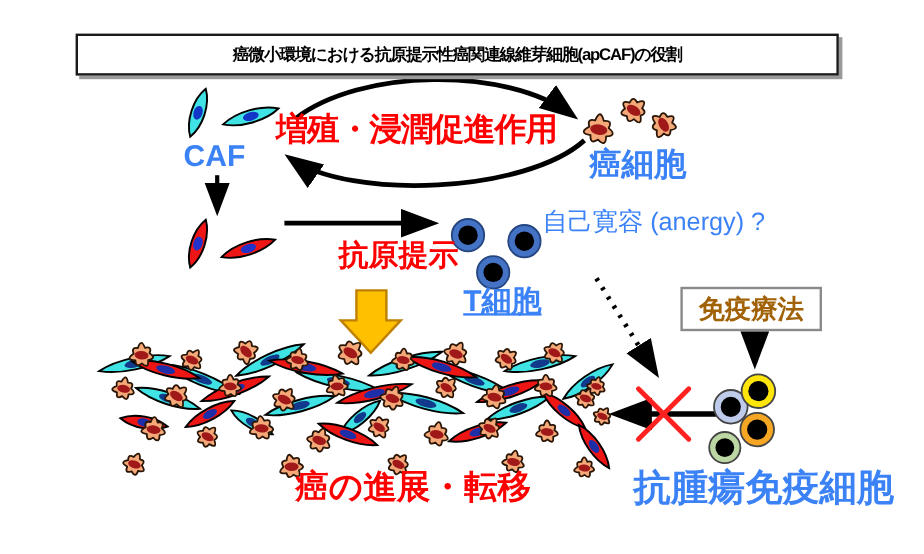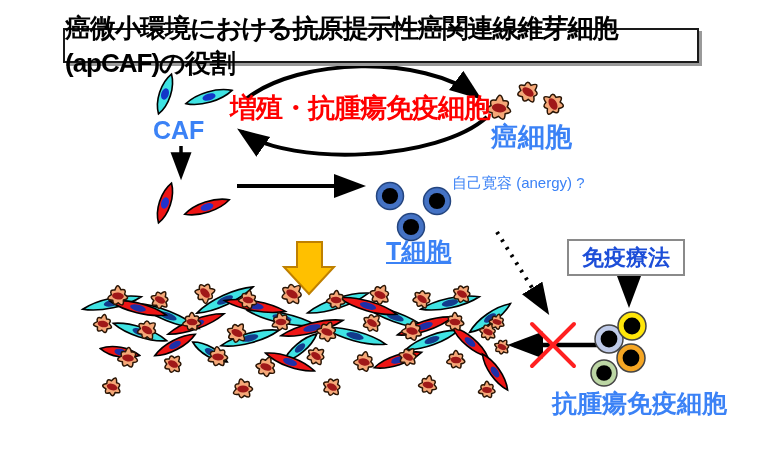--- a/index.html
+++ b/index.html
@@ -4,26 +4,26 @@
 <style>
   html,body{margin:0;padding:0;background:#fff;}
   #stage{position:relative;width:770px;height:462px;background:#ffffff;overflow:hidden;
          font-family:"Liberation Sans",sans-serif;}
   #fig{position:absolute;left:0;top:0;}
   .lbl{position:absolute;white-space:nowrap;line-height:1.05;color:#3b82f6;}
   .b{font-weight:bold;}
   .title-box{position:absolute;left:63px;top:28px;width:632px;height:31px;
              border:2px solid #1a1a1a;background:#fff;box-shadow:3px 3px 0 #9a9a9a;
              display:flex;align-items:center;justify-content:center;
-             font-weight:bold;font-size:26px;letter-spacing:-1px;}
+             font-weight:bold;font-size:14px;letter-spacing:-1px;}
   .red{color:#ff0000;}
   .immuno-box{position:absolute;left:567px;top:239px;width:114px;height:33px;
               border:2px solid #8a8a8a;background:#fff;display:flex;align-items:center;
               justify-content:center;font-weight:bold;font-size:22px;}
-  .q{font-size:15px;}
+  .q{font-size:21px;}
 </style>
 </head>
 <body>
 
 <div id="stage">
   <svg id="fig" width="770" height="462" viewBox="0 0 770 462">
       <defs>
         <marker id="ahb" markerWidth="9" markerHeight="8" refX="6.5" refY="3" orient="auto" markerUnits="strokeWidth">
           <path d="M0,0 L8,3 L0,6 Z" fill="#000000"></path>
         </marker>
@@ -361,30 +361,32 @@
           <circle cx="0" cy="0" r="13" fill="#bcd6a4" stroke="#444" stroke-width="1.5"></circle>
           <circle cx="0" cy="0" r="7.8" fill="#000000"></circle>
         </g>
       </g>
     </svg>
 
   <div class="title-box">癌微小環境における抗原提示性癌関連線維芽細胞(apCAF)の役割</div>
 
   <div class="lbl b" style="left:153px;top:117px;font-size:25px;">CAF</div>
 
-  <div class="lbl b red" style="left: 230px; top: 94px; font-size: 27px; letter-spacing: -1px; color: rgb(255, 0, 0);">増殖・抗腫瘍免疫細胞</div>
+  <div class="lbl b red" style="left: 230px; top: 94px; font-size: 27px; letter-spacing: -1px; color: rgb(255, 0, 0);">増殖・浸潤促進作用</div>
 
   <div class="lbl b" style="left:491px;top:123px;font-size:27px;">癌細胞</div>
 
 
+  <div class="lbl b red" style="left: 282px; top: 200px; font-size: 25px; color: rgb(255, 0, 0);">抗原提示</div>
 
   <div class="lbl b" style="left:386px;top:238px;font-size:25px;text-decoration:underline;">T細胞</div>
 
   <div class="lbl q" style="left:452px;top:175px;">自己寛容 (anergy) ?</div>
 
 
   <div class="immuno-box" style="border-color: rgb(138, 138, 138);">
-    <span style="color: #1d4ed8;">免疫療法</span>
+    <span style="color: #a16207;">免疫療法</span>
   </div>
 
-  <div class="lbl b" style="left:552px;top:391px;font-size:25px;font-family:Liberation Serif, serif;">抗腫瘍免疫細胞</div>
-
+  <div class="lbl b" style="left:528px;top:391px;font-size:31px;font-family:Liberation Serif, serif;">抗腫瘍免疫細胞</div>
+
+  <div class="lbl b red" style="left: 246px; top: 391px; font-size: 28px; color: rgb(255, 0, 0);">癌の進展・転移</div>
 </div>
 
 </body></html>

